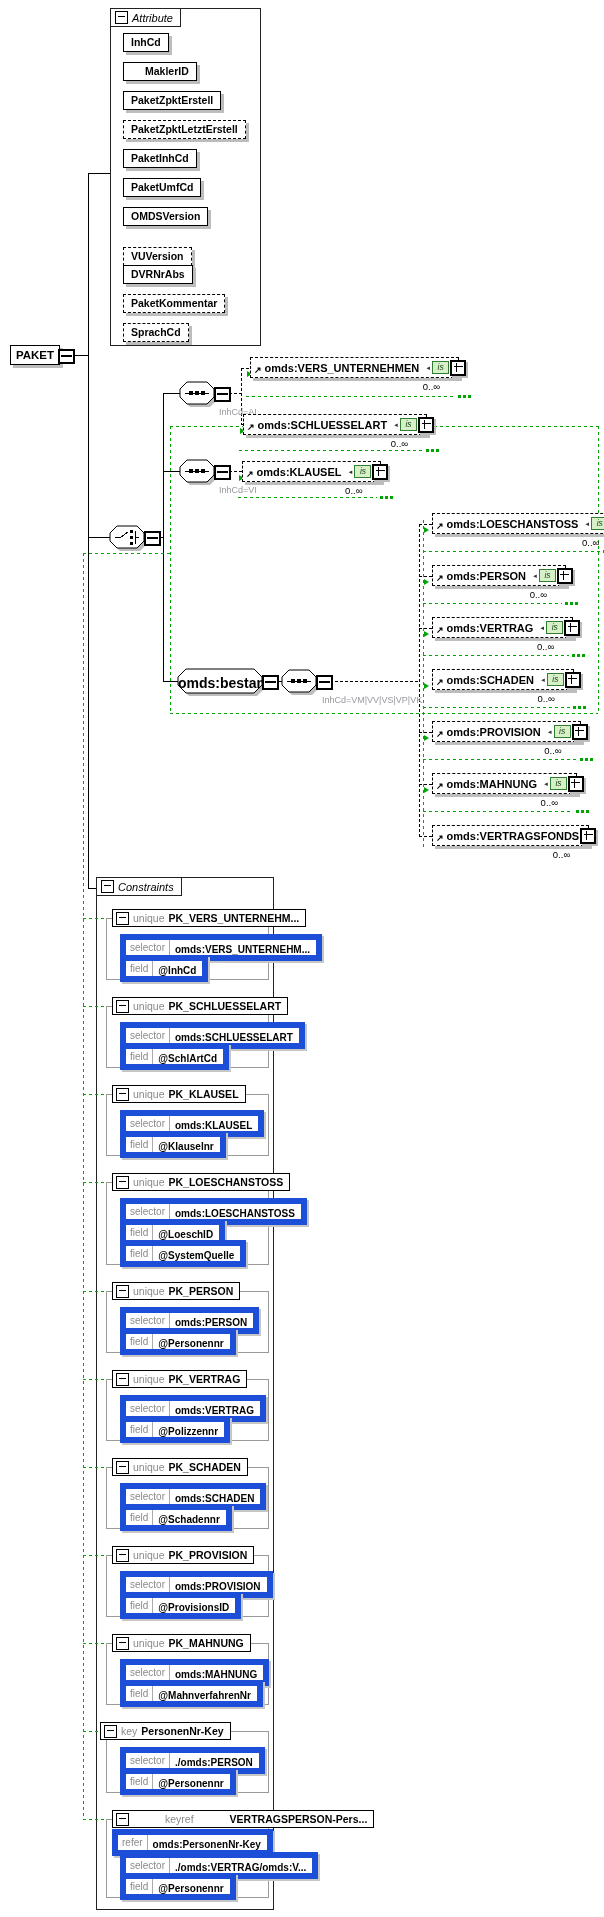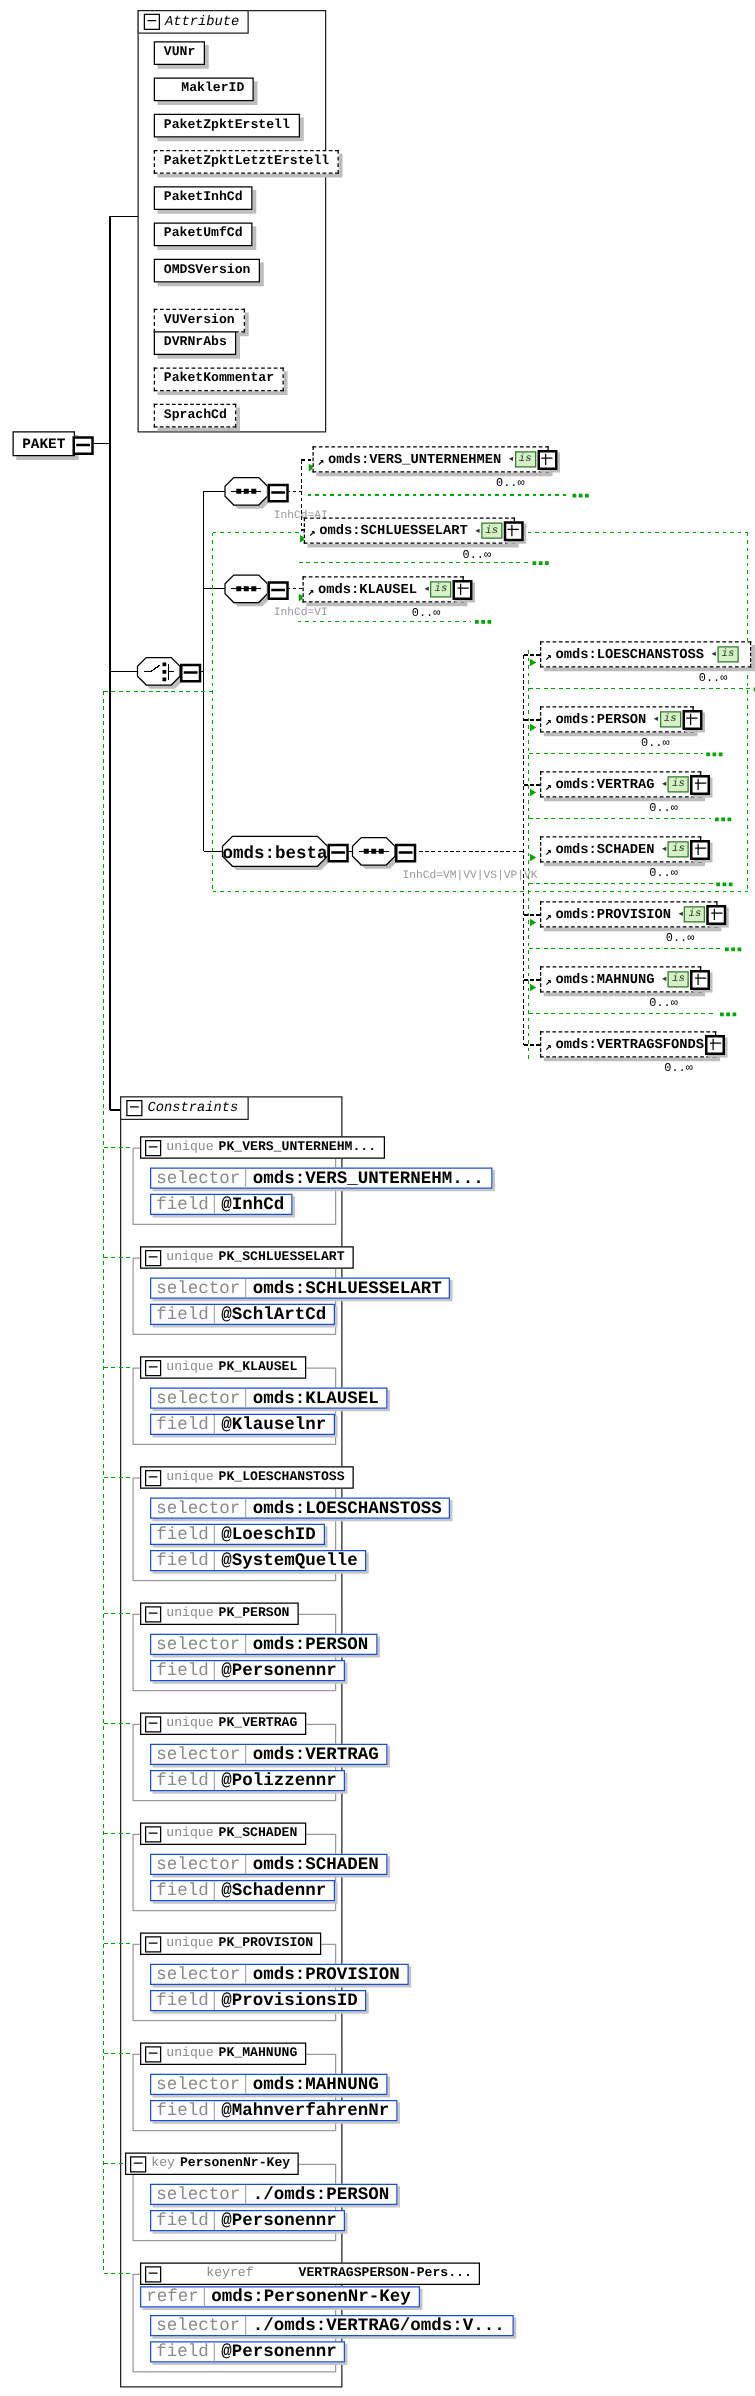--- a/index.html
+++ b/index.html
@@ -1,17 +1,17 @@
 <!DOCTYPE html>
 <html><head>
 <meta charset="utf-8">
 <style>
   html,body{margin:0;padding:0;background:#fff;}
   #stage{position:relative;width:604px;height:1917px;background:#fff;overflow:hidden;
-         font-family:Liberation Mono, monospace;color:#000;}
+         font-family:Liberation Sans, sans-serif;color:#000;}
   #wires{position:absolute;left:0;top:0;z-index:1;}
   .frame{position:absolute;border:1px solid #222;background:transparent;z-index:0;}
   .tab{position:absolute;background:#fff;border:1px solid #222;height:17px;display:flex;
        align-items:center;gap:4px;padding:0 7px 0 4px;z-index:2;white-space:nowrap;}
   .tablabel{font-style:italic;font-size:11px;}
   .minussm{display:inline-block;width:11px;height:11px;border:1px solid #000;background:#fff;position:relative;flex:0 0 auto;}
   .minussm::before{content:"";position:absolute;left:2px;right:2px;top:4px;border-top:1px solid #000;}
   .attr{position:absolute;height:17px;line-height:17px;padding:0 7px;border:1px solid #000;background:#fff;
         font-weight:bold;font-size:10.5px;box-shadow:3px 3px 0 #bdbdbd;white-space:nowrap;z-index:2;}
   .attr.optional{border-style:dashed;}
@@ -33,22 +33,22 @@
   .plusbox::before{content:"";position:absolute;left:1.5px;right:1.5px;top:4px;border-top:1.5px solid #000;}
   .plusbox::after{content:"";position:absolute;top:1.5px;bottom:1.5px;left:4px;border-left:1.5px solid #000;}
   .occ{position:absolute;right:18px;top:23px;font-size:9.5px;font-weight:normal;}
   .inhcd{position:absolute;font-size:9px;color:#98989f;white-space:nowrap;z-index:2;padding-left:36px;}
   .bestand-label{position:absolute;font-weight:bold;font-size:14px;z-index:2;}
   .gbox{position:absolute;border:1px solid #9a9a9a;background:#fff;z-index:1;}
   .ghead{position:absolute;background:#fff;border:1px solid #000;height:16px;display:flex;align-items:center;
         padding:0 6px 0 3px;font-size:10.5px;gap:4px;white-space:nowrap;z-index:2;}
   .gkind{color:#8a8a8a;}
   .gname{font-weight:bold;}
-  .kvbox{position:absolute;background:#fff;border:1px solid #1d4ed8;height:15px;display:flex;align-items:center;
-        font-size:14px;box-shadow:2px 2px 0 #c6c6c6;white-space:nowrap;z-index:2;}
+  .kvbox{position:absolute;background:#fff;border:6px solid #1d4ed8;height:15px;display:flex;align-items:flex-end;
+        font-size:10px;box-shadow:2px 2px 0 #c6c6c6;white-space:nowrap;z-index:2;}
   .kvlabel{color:#8a8a8a;padding:0 4px;border-right:1px solid #aaa;align-self:stretch;display:flex;align-items:center;}
   .kvval{font-weight:bold;padding:0 6px 0 5px;}
 </style>
 </head>
 <body>
 
 <div id="stage">
   <svg id="wires" width="604" height="1917">
       <line x1="72" y1="355" x2="88" y2="355" stroke="#000" stroke-width="1" shape-rendering="crispEdges"></line>
       <line x1="88" y1="173" x2="88" y2="888" stroke="#000" stroke-width="1" shape-rendering="crispEdges"></line>
@@ -167,21 +167,21 @@
       <rect x="586" y="810" width="3" height="3" fill="#00a500"></rect>
       <polygon points="424,787 429,790 424,793" fill="#00a500"></polygon>
     </svg>
 
   <div class="frame" style="left:110px;top:8px;width:149px;height:336px;"></div>
   <div class="tab" style="left:110px;top:8px;">
     <span class="minussm"></span>
     <span class="tablabel">Attribute</span>
   </div>
   <div id="attr-rows">
-      <div class="attr" style="left: 123px; top: 33px;">VUNr</div>
+      <div class="attr" style="left: 123px; top: 33px;">InhCd</div>
       <div class="attr" style="left: 123px; top: 62px; padding-left: 21px;">MaklerID</div>
       <div class="attr" style="left: 123px; top: 91px;">PaketZpktErstell</div>
       <div class="attr optional" style="left: 123px; top: 120px;">PaketZpktLetztErstell</div>
       <div class="attr" style="left: 123px; top: 149px;">PaketInhCd</div>
       <div class="attr" style="left: 123px; top: 178px;">PaketUmfCd</div>
       <div class="attr" style="left: 123px; top: 207px;">OMDSVersion</div>
       <div class="attr optional" style="left: 123px; top: 247px;">VUVersion</div>
       <div class="attr" style="left: 123px; top: 265px;">DVRNrAbs</div>
       <div class="attr optional" style="left: 123px; top: 294px;">PaketKommentar</div>
       <div class="attr optional" style="left: 123px; top: 323px;">SprachCd</div>

